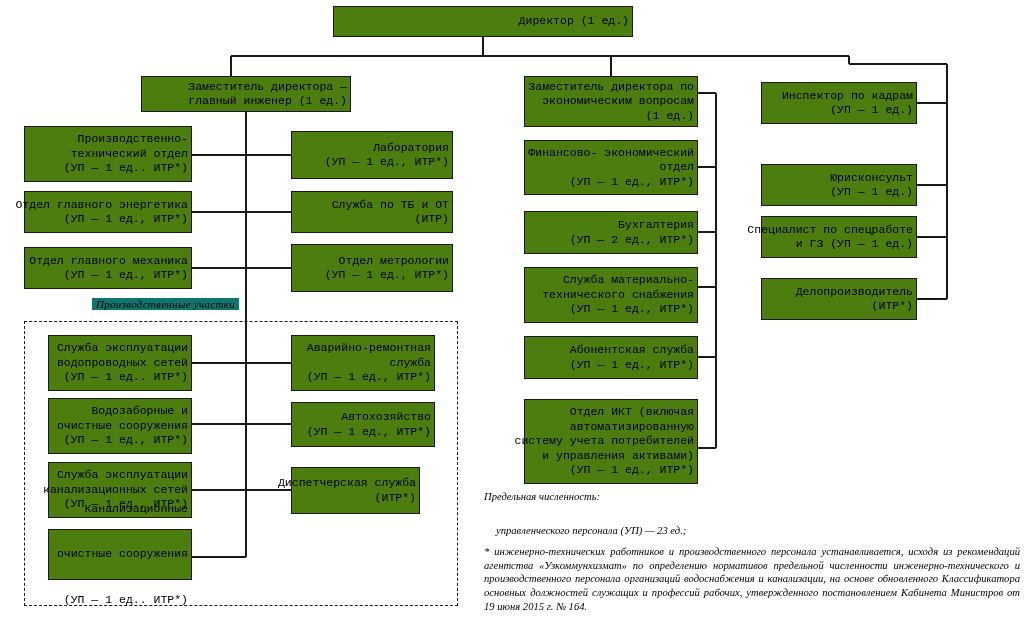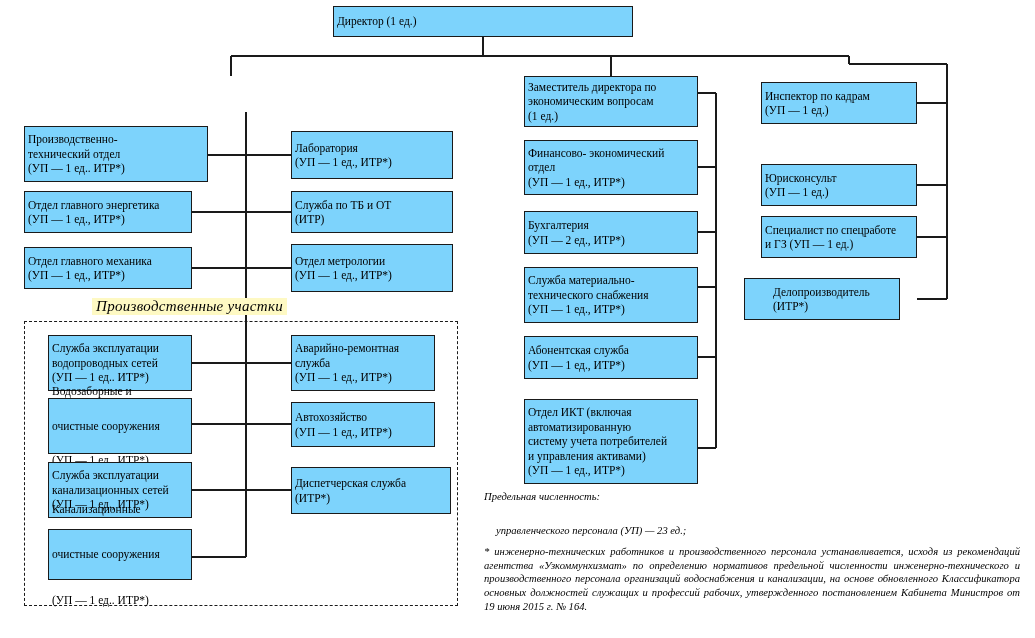--- a/index.html
+++ b/index.html
@@ -18,49 +18,49 @@
   svg#wires{
     position:absolute;
     left:0;top:0;
     width:1035px;height:638px;
     pointer-events:none;
   }
   .node{
     position:absolute;
     box-sizing:border-box;
     border:1.4px solid #1a1a1a;
-    background:#7dd3fc;
+    background:#4d7c0f;
     display:flex;
     flex-direction:column;
-    align-items:flex-start;
+    align-items:flex-end;
     justify-content:center;
     text-align:center;
-    font-family:Liberation Serif, serif;
+    font-family:Liberation Mono, monospace;
     font-size:11.5px;
     line-height:14.5px;
     z-index:3;
     padding:0 3px;
   }
   .node .ln{display:block;white-space:nowrap;}
   .dashbox{
     position:absolute;
     box-sizing:border-box;
     border:1.6px dashed #1a1a1a;
     background:transparent;
     z-index:1;
   }
   .sect-title{
     position:absolute;
     font-family:"Liberation Serif", serif;
     font-style:italic;
-    font-size:15px;
+    font-size:11px;
     letter-spacing:.3px;
     white-space:nowrap;
     z-index:4;
-    background:#fef9c3;
+    background:#0f766e;
     padding:0 4px;
   }
   .footnote{
     position:absolute;
     font-family:"Liberation Serif", serif;
     font-style:italic;
     font-size:10.6px;
     line-height:13.6px;
     z-index:4;
   }
@@ -117,45 +117,49 @@
       <path d="M698,287 L716,287"></path>
       <path d="M698,357 L716,357"></path>
       <path d="M698,448 L716,448"></path>
     </g>
   </svg>
 
   <div class="node" style="left:333px;top:6px;width:300px;height:31px;">
     <span class="ln">Директор (1 ед.)</span>
   </div>
 
+  <div class="node" style="left:141px;top:76px;width:210px;height:36px;">
+    <span class="ln">Заместитель директора —</span>
+    <span class="ln">главный инженер (1 ед.)</span>
+  </div>
 
   <div class="node" style="left:524px;top:76px;width:174px;height:51px;">
     <span class="ln">Заместитель директора по</span>
     <span class="ln">экономическим вопросам</span>
     <span class="ln">(1 ед.)</span>
   </div>
 
   <div class="node" style="left:761px;top:82px;width:156px;height:42px;">
     <span class="ln">Инспектор по кадрам</span>
     <span class="ln">(УП — 1 ед.)</span>
   </div>
   <div class="node" style="left:761px;top:164px;width:156px;height:42px;">
     <span class="ln">Юрисконсульт</span>
     <span class="ln">(УП — 1 ед.)</span>
   </div>
   <div class="node" style="left:761px;top:216px;width:156px;height:42px;">
     <span class="ln">Специалист по спецработе</span>
     <span class="ln">и ГЗ (УП — 1 ед.)</span>
   </div>
-  <div class="node" style="left:744px;top:278px;width:156px;height:42px;padding-left:28px;">
+  <div class="node" style="left:761px;top:278px;width:156px;height:42px;padding-left:28px;">
     <span class="ln">Делопроизводитель</span>
     <span class="ln">(ИТР*)</span>
   </div>
 
-  <div class="node" style="left:24px;top:126px;width:184px;height:56px;">
+  <div class="node" style="left:24px;top:126px;width:168px;height:56px;">
     <span class="ln">Производственно-</span>
     <span class="ln">технический отдел</span>
     <span class="ln">(УП — 1 ед.. ИТР*)</span>
   </div>
   <div class="node" style="left:24px;top:191px;width:168px;height:42px;">
     <span class="ln">Отдел главного энергетика</span>
     <span class="ln">(УП — 1 ед., ИТР*)</span>
   </div>
   <div class="node" style="left:24px;top:247px;width:168px;height:42px;">
     <span class="ln">Отдел главного механика</span>
@@ -177,21 +181,21 @@
 
   <div class="sect-title" style="left:92px;top:298px;">Производственные участки</div>
 
   <div class="dashbox" style="left:24px;top:321px;width:434px;height:285px;"></div>
 
   <div class="node" style="left:48px;top:335px;width:144px;height:56px;">
     <span class="ln">Служба эксплуатации</span>
     <span class="ln">водопроводных сетей</span>
     <span class="ln">(УП — 1 ед.. ИТР*)</span>
   </div>
-  <div class="node" style="left:48px;top:398px;width:144px;height:56px;gap:20px;">
+  <div class="node" style="left:48px;top:398px;width:144px;height:56px;">
     <span class="ln">Водозаборные и</span>
     <span class="ln">очистные сооружения</span>
     <span class="ln">(УП — 1 ед., ИТР*)</span>
   </div>
   <div class="node" style="left:48px;top:462px;width:144px;height:56px;">
     <span class="ln">Служба эксплуатации</span>
     <span class="ln">канализационных сетей</span>
     <span class="ln">(УП — 1 ед., ИТР*)</span>
   </div>
   <div class="node" style="left:48px;top:529px;width:144px;height:51px;gap:31px;">
@@ -202,21 +206,21 @@
 
   <div class="node" style="left:291px;top:335px;width:144px;height:56px;">
     <span class="ln">Аварийно-ремонтная</span>
     <span class="ln">служба</span>
     <span class="ln">(УП — 1 ед., ИТР*)</span>
   </div>
   <div class="node" style="left:291px;top:402px;width:144px;height:45px;">
     <span class="ln">Автохозяйство</span>
     <span class="ln">(УП — 1 ед., ИТР*)</span>
   </div>
-  <div class="node" style="left:291px;top:467px;width:160px;height:47px;">
+  <div class="node" style="left:291px;top:467px;width:129px;height:47px;">
     <span class="ln">Диспетчерская служба</span>
     <span class="ln">(ИТР*)</span>
   </div>
 
   <div class="node" style="left:524px;top:140px;width:174px;height:55px;">
     <span class="ln">Финансово- экономический</span>
     <span class="ln">отдел</span>
     <span class="ln">(УП — 1 ед., ИТР*)</span>
   </div>
   <div class="node" style="left:524px;top:211px;width:174px;height:43px;">

